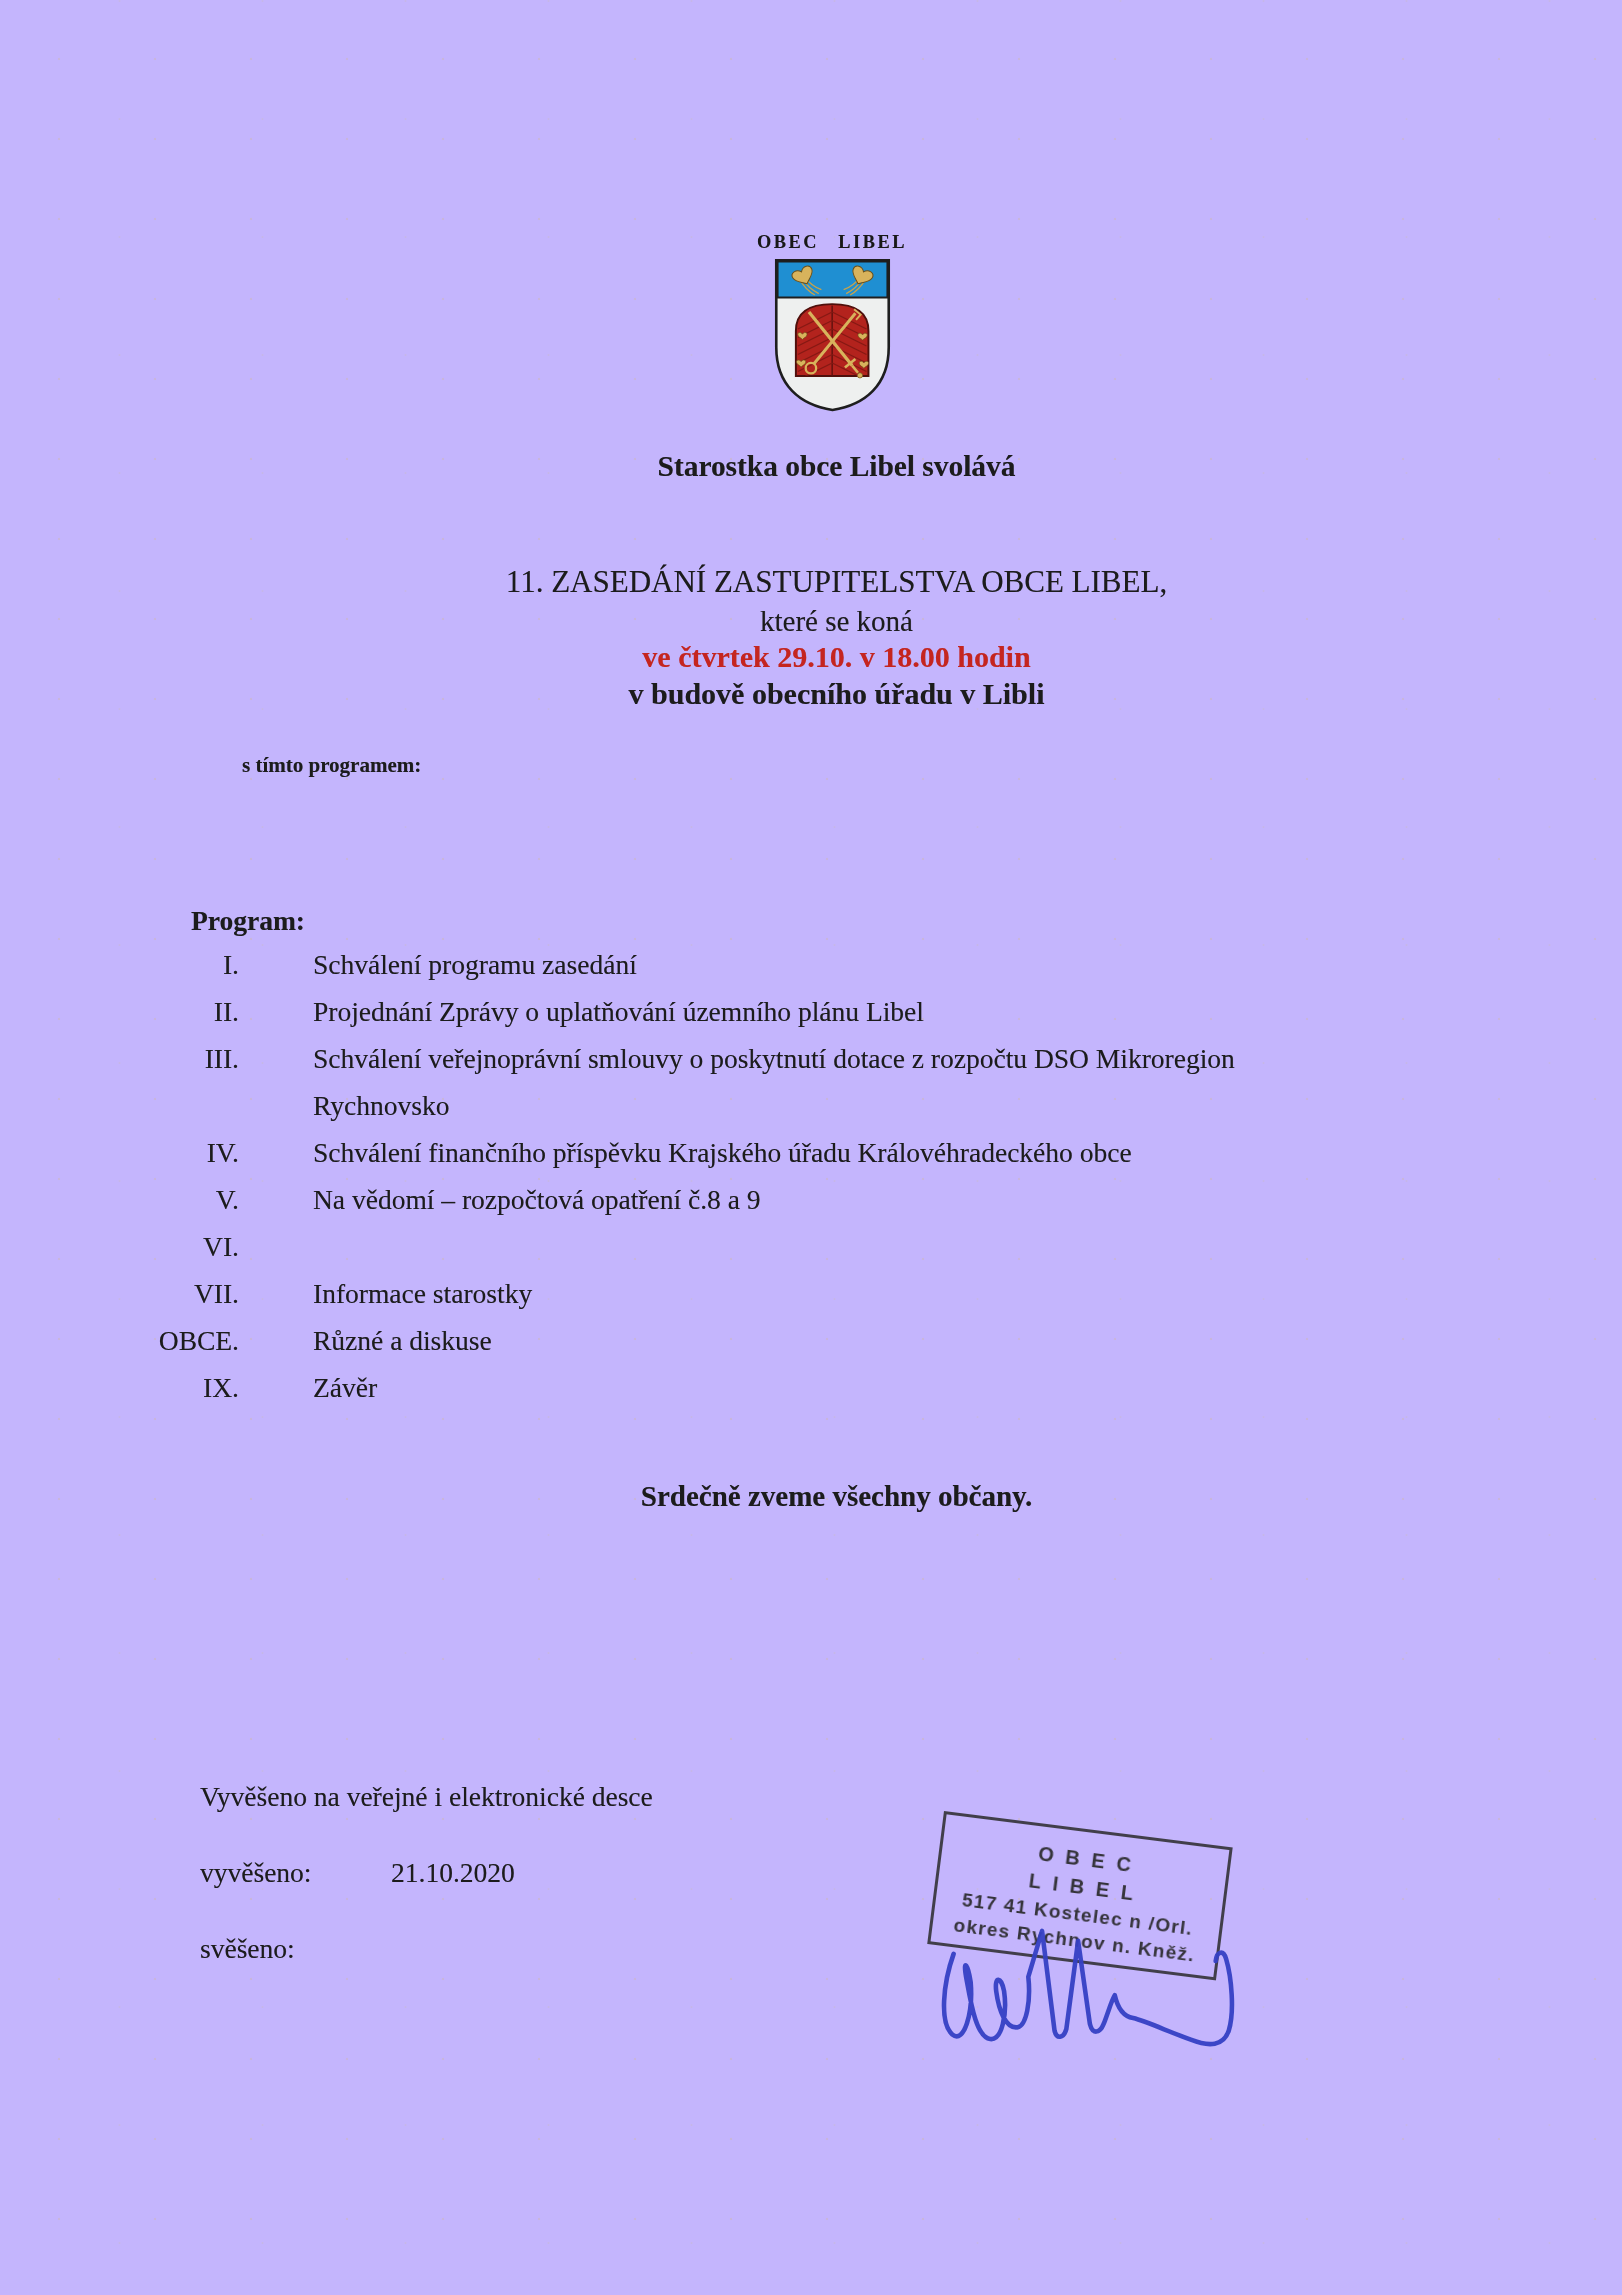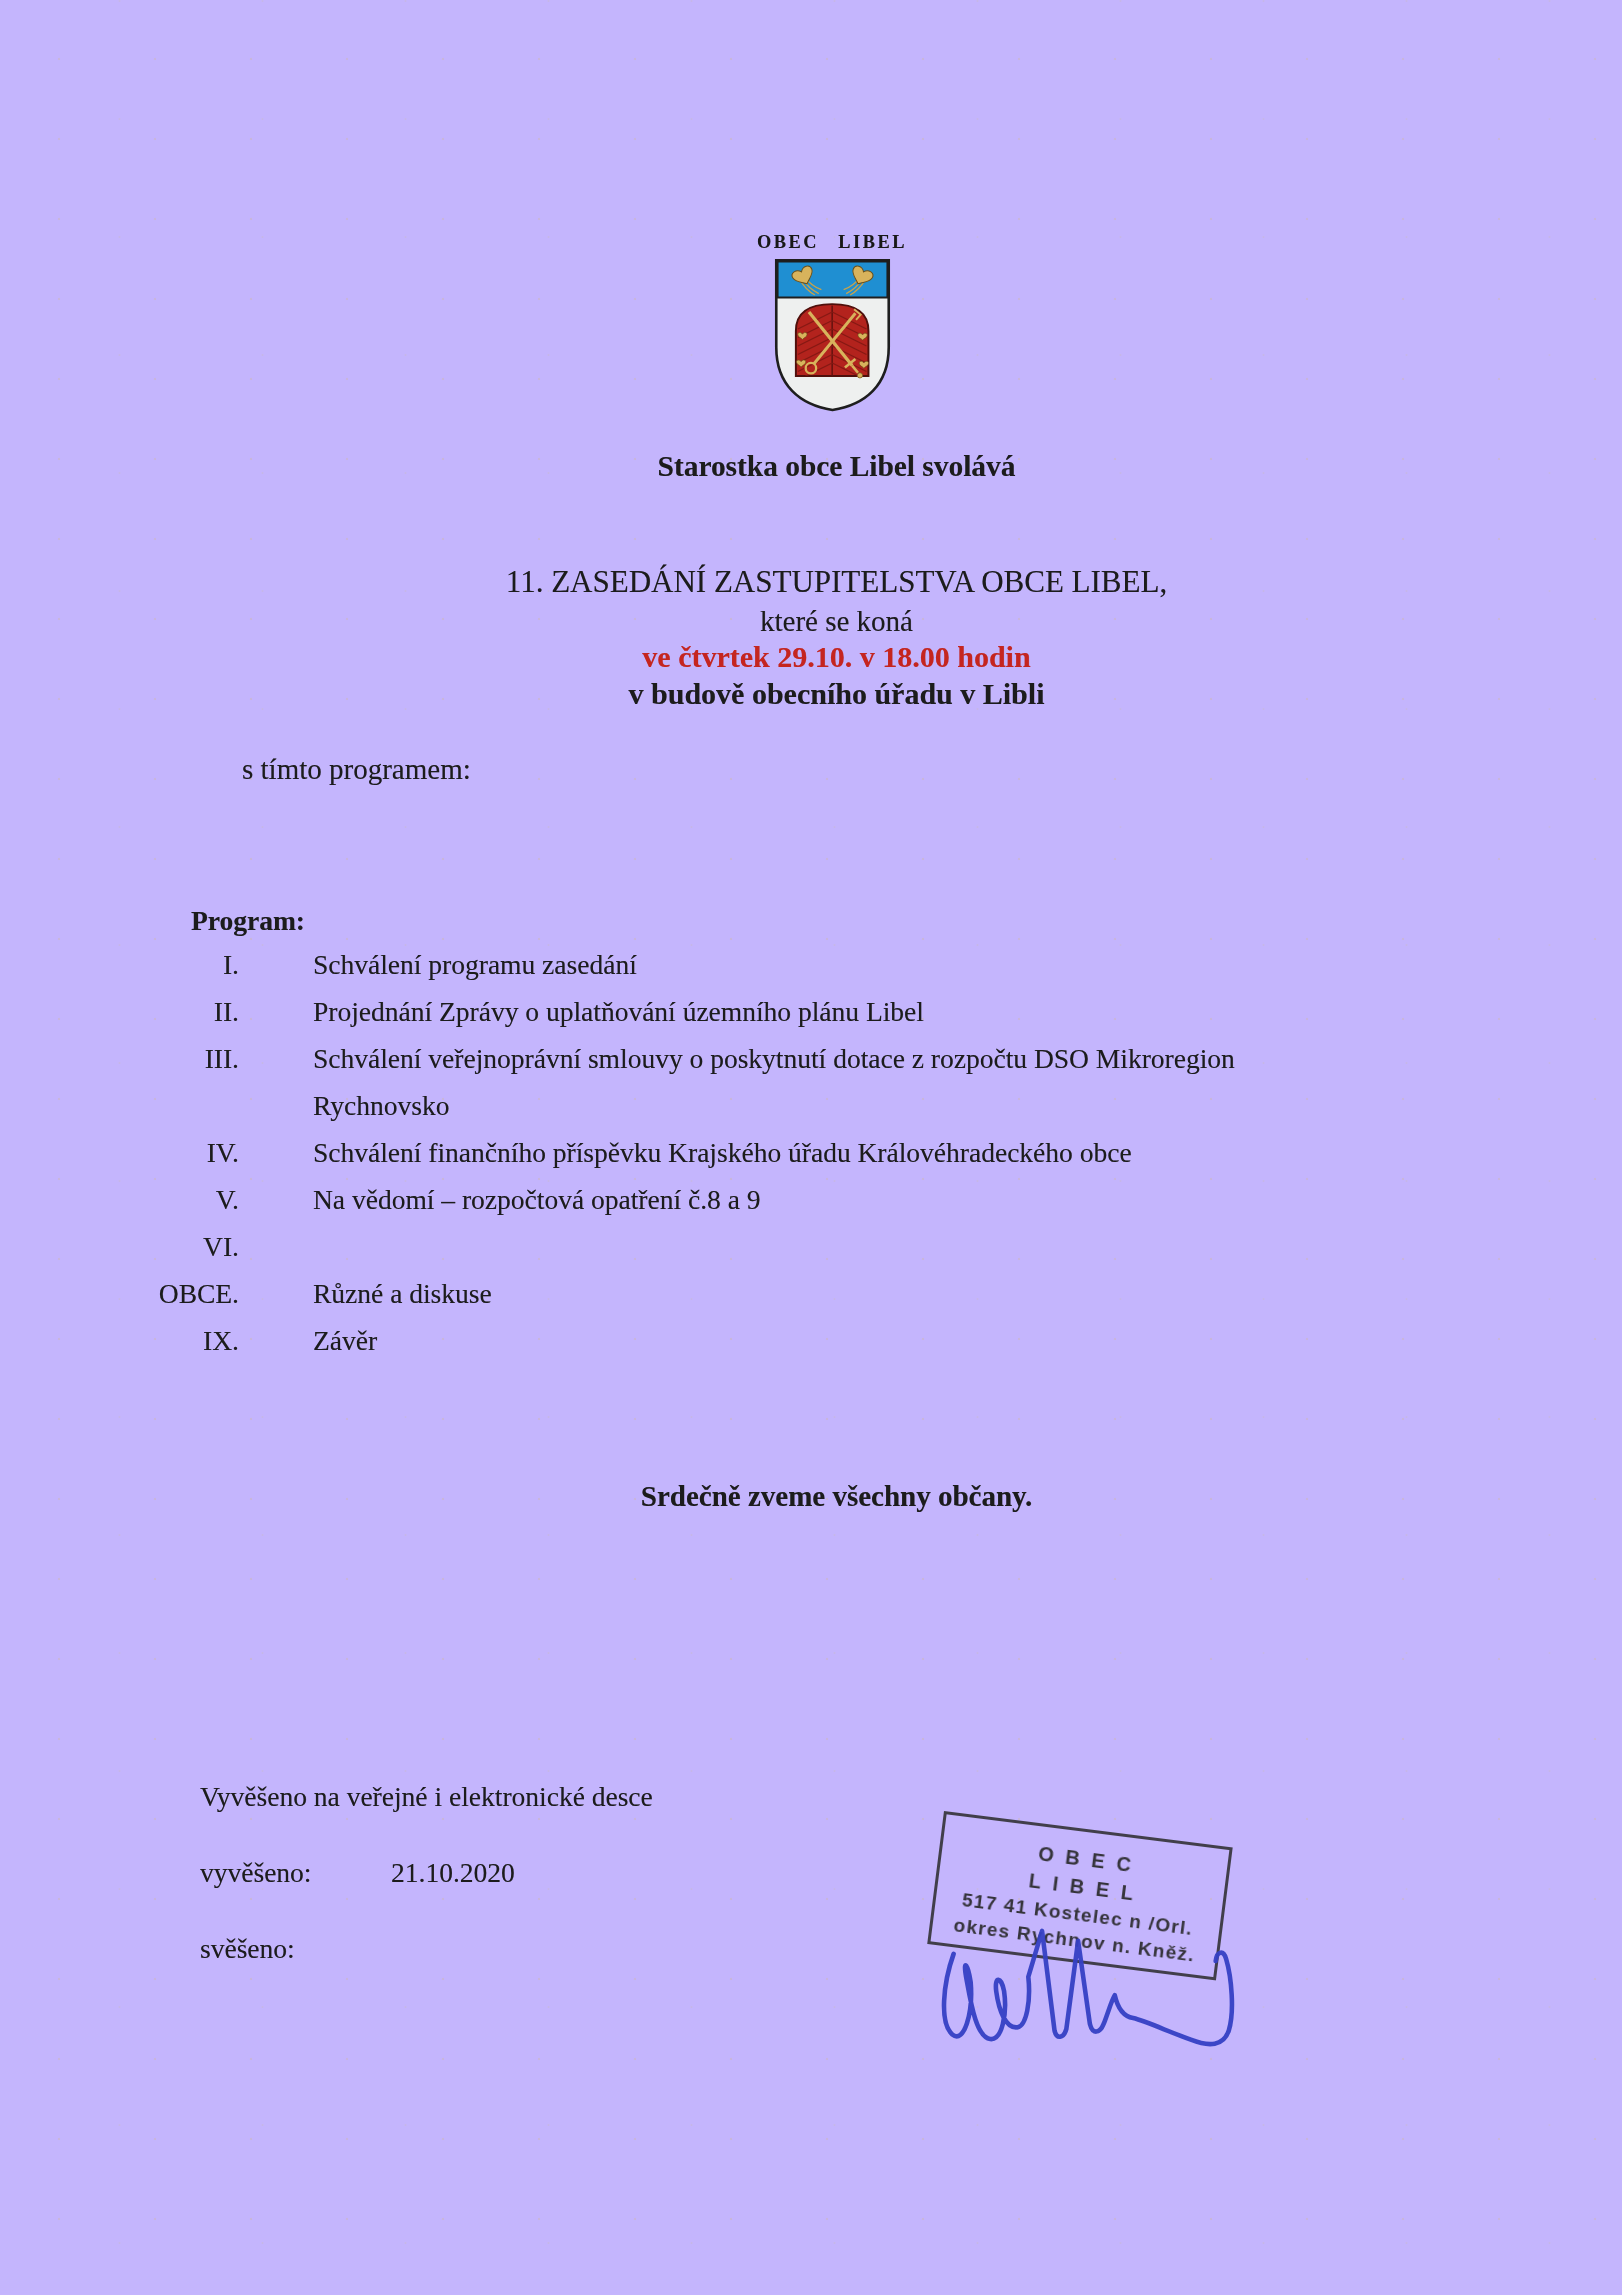--- a/index.html
+++ b/index.html
@@ -31,21 +31,21 @@
   .crest-svg{left:773px;top:257px;}
 
   
   .centerline{left:50px;width:1573px;text-align:center;}
   .starostka{top:450px;font-size:29.4px;font-weight:bold;}
   .title-1{top:564px;font-size:31px;}
   .title-2{top:605px;font-size:29px;}
   .title-3{top:640px;font-size:30px;font-weight:bold;color:#c5251f;text-shadow:0.2px 0.2px 0.5px rgba(160,30,25,.35);}
   .title-4{top:677px;font-size:30px;font-weight:bold;}
 
-  .intro{left:242px;top:753px;font-size:29px;font-weight:normal;}
+  .intro{left:242px;top:753px;font-size:21px;font-weight:bold;}
   .program-heading{left:191px;top:905px;font-size:27.5px;font-weight:bold;}
 
   .program-list{left:0;top:941px;width:1374px;font-size:27.5px;}
   .program-row{display:flex;align-items:flex-start;line-height:47px;}
   .program-numeral{width:239px;text-align:right;flex:0 0 239px;}
   .program-text{margin-left:74px;width:1027px;}
 
   .closing{top:1480px;font-size:29px;font-weight:bold;}
 
   .posting-notice{left:200px;top:1781px;font-size:27.5px;}
@@ -173,20 +173,24 @@
 
     <div class="program-row">
       <div class="program-numeral doc-text">V.</div>
       <div class="program-text doc-text">Na vědomí – rozpočtová opatření č.8 a 9</div>
     </div>
 
     <div class="program-row">
       <div class="program-numeral doc-text">VI.</div>
     </div>
 
+    <div class="program-row">
+      <div class="program-numeral doc-text">VII.</div>
+      <div class="program-text doc-text">Informace starostky</div>
+    </div>
 
     <div class="program-row">
       <div class="program-numeral doc-text">OBCE.</div>
       <div class="program-text doc-text">Různé a diskuse</div>
     </div>
 
     <div class="program-row">
       <div class="program-numeral doc-text">IX.</div>
       <div class="program-text doc-text">Závěr</div>
     </div>

